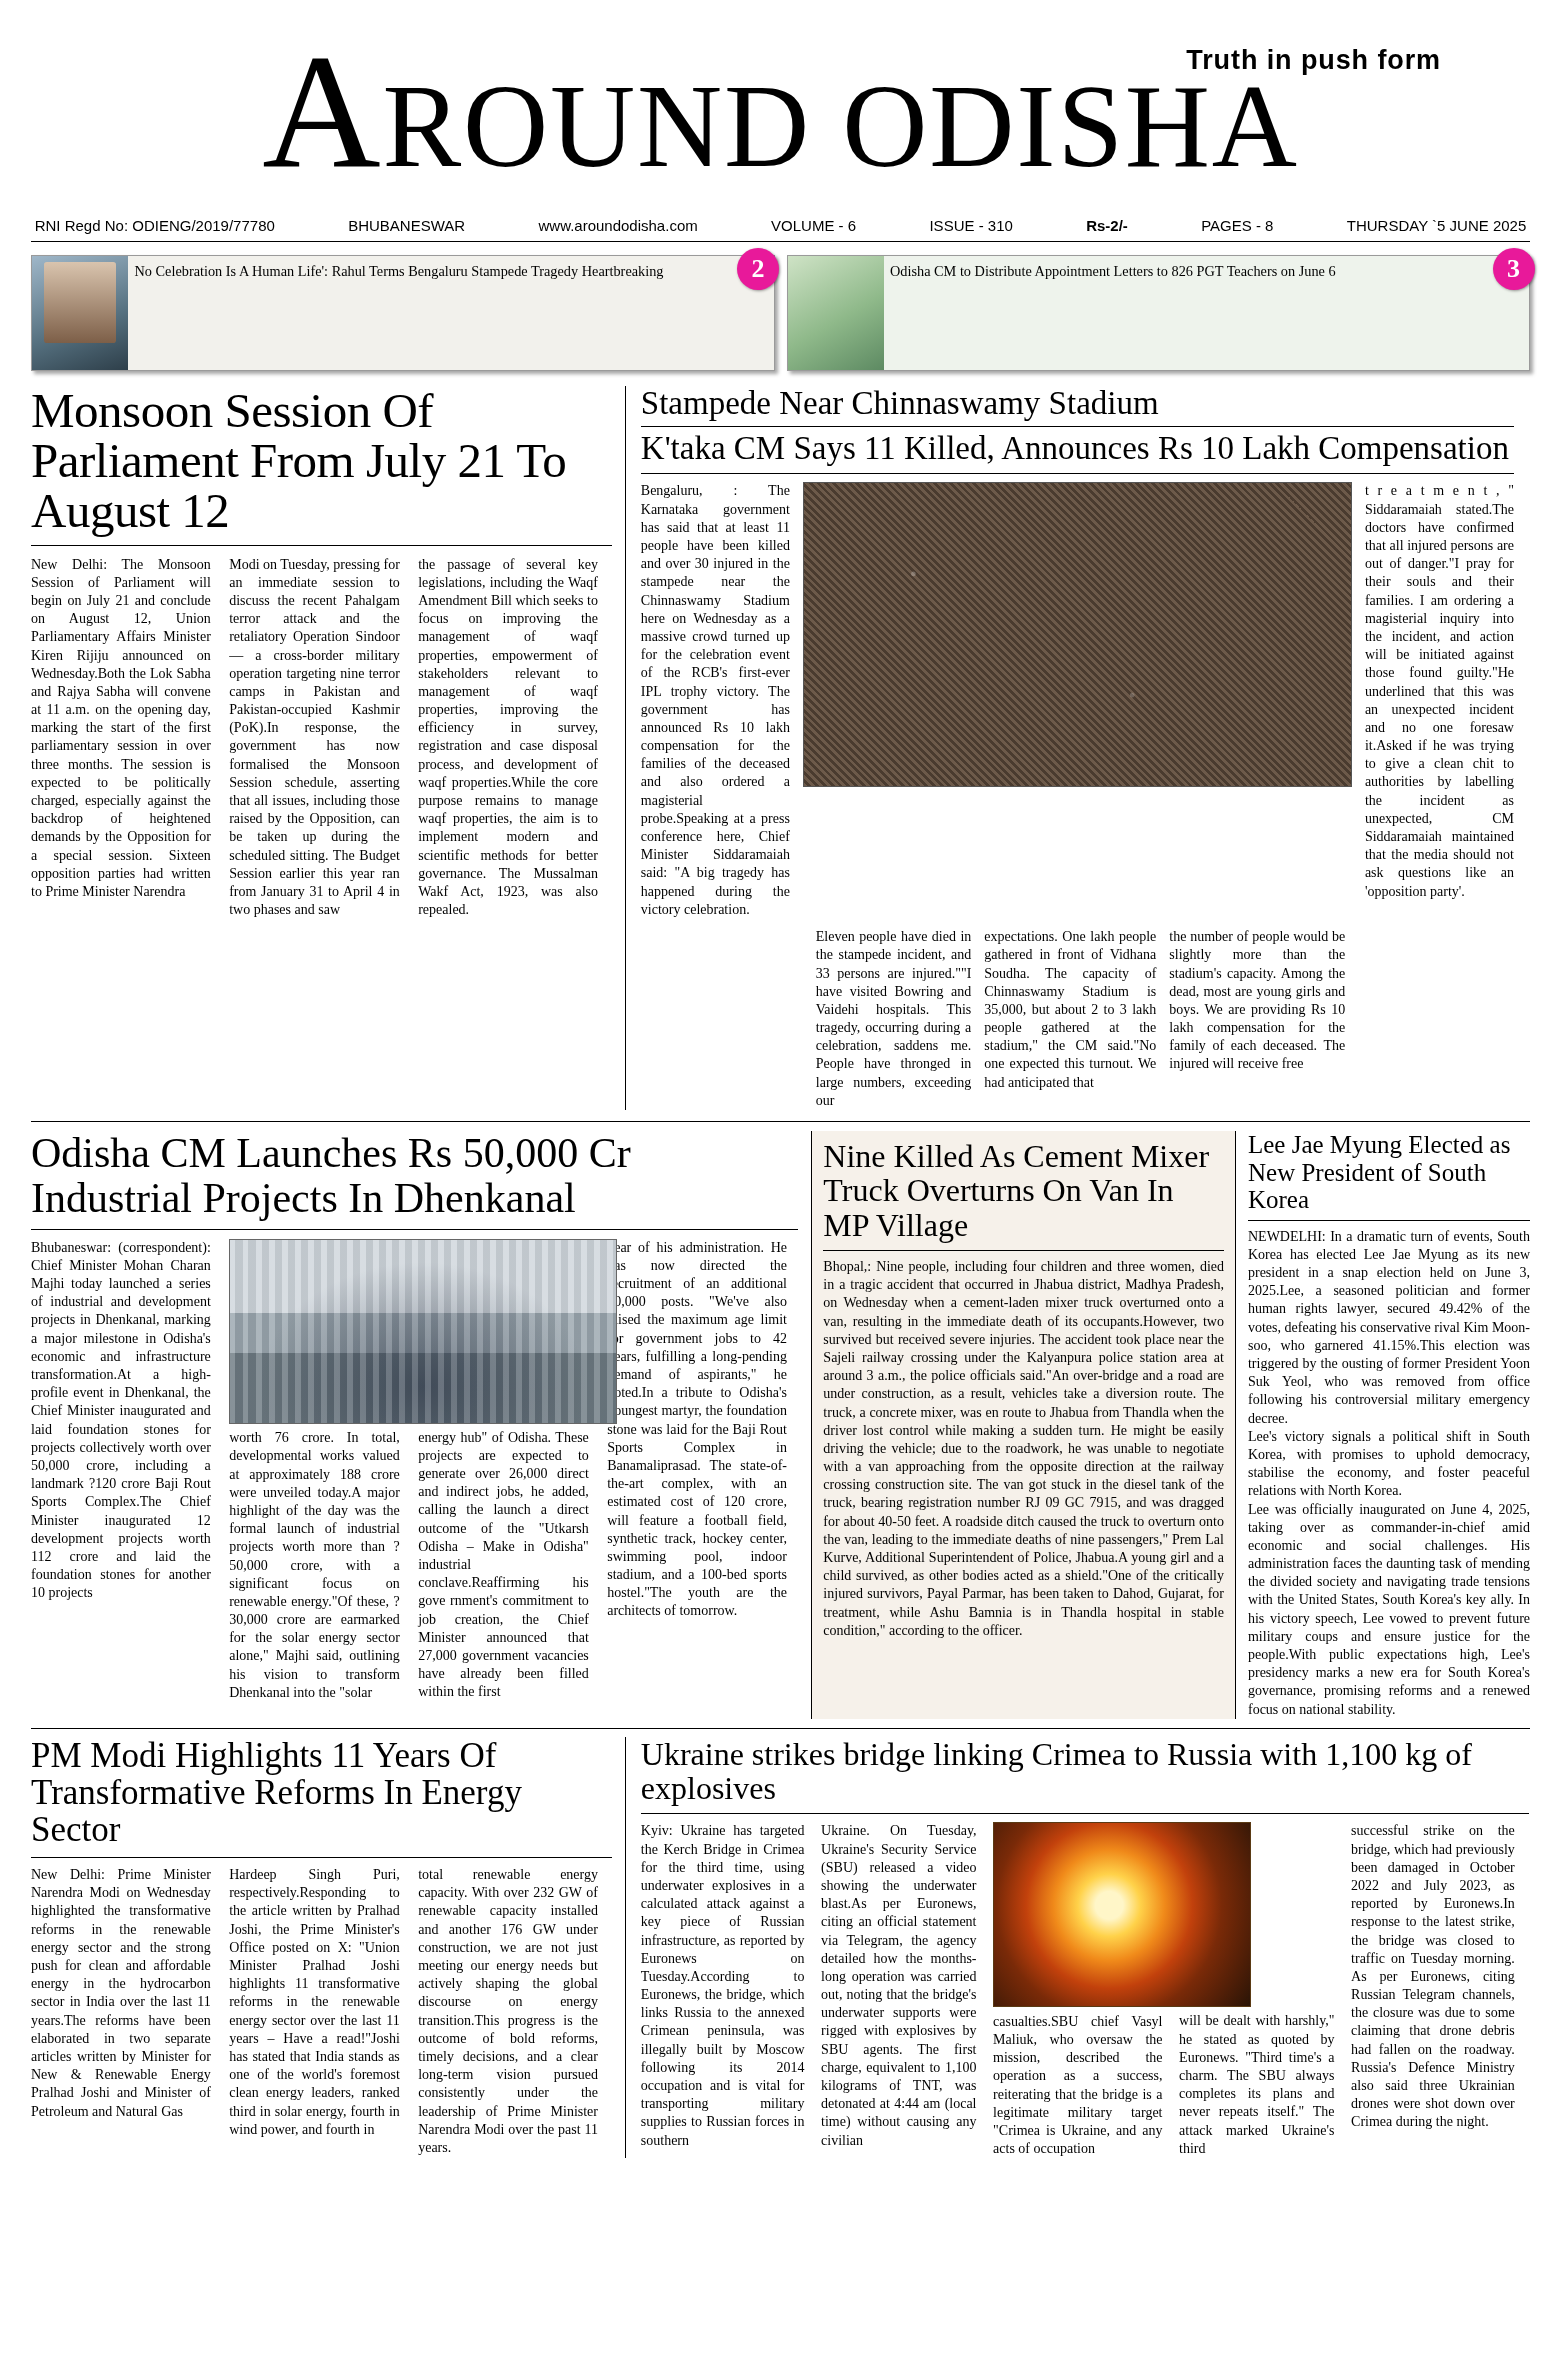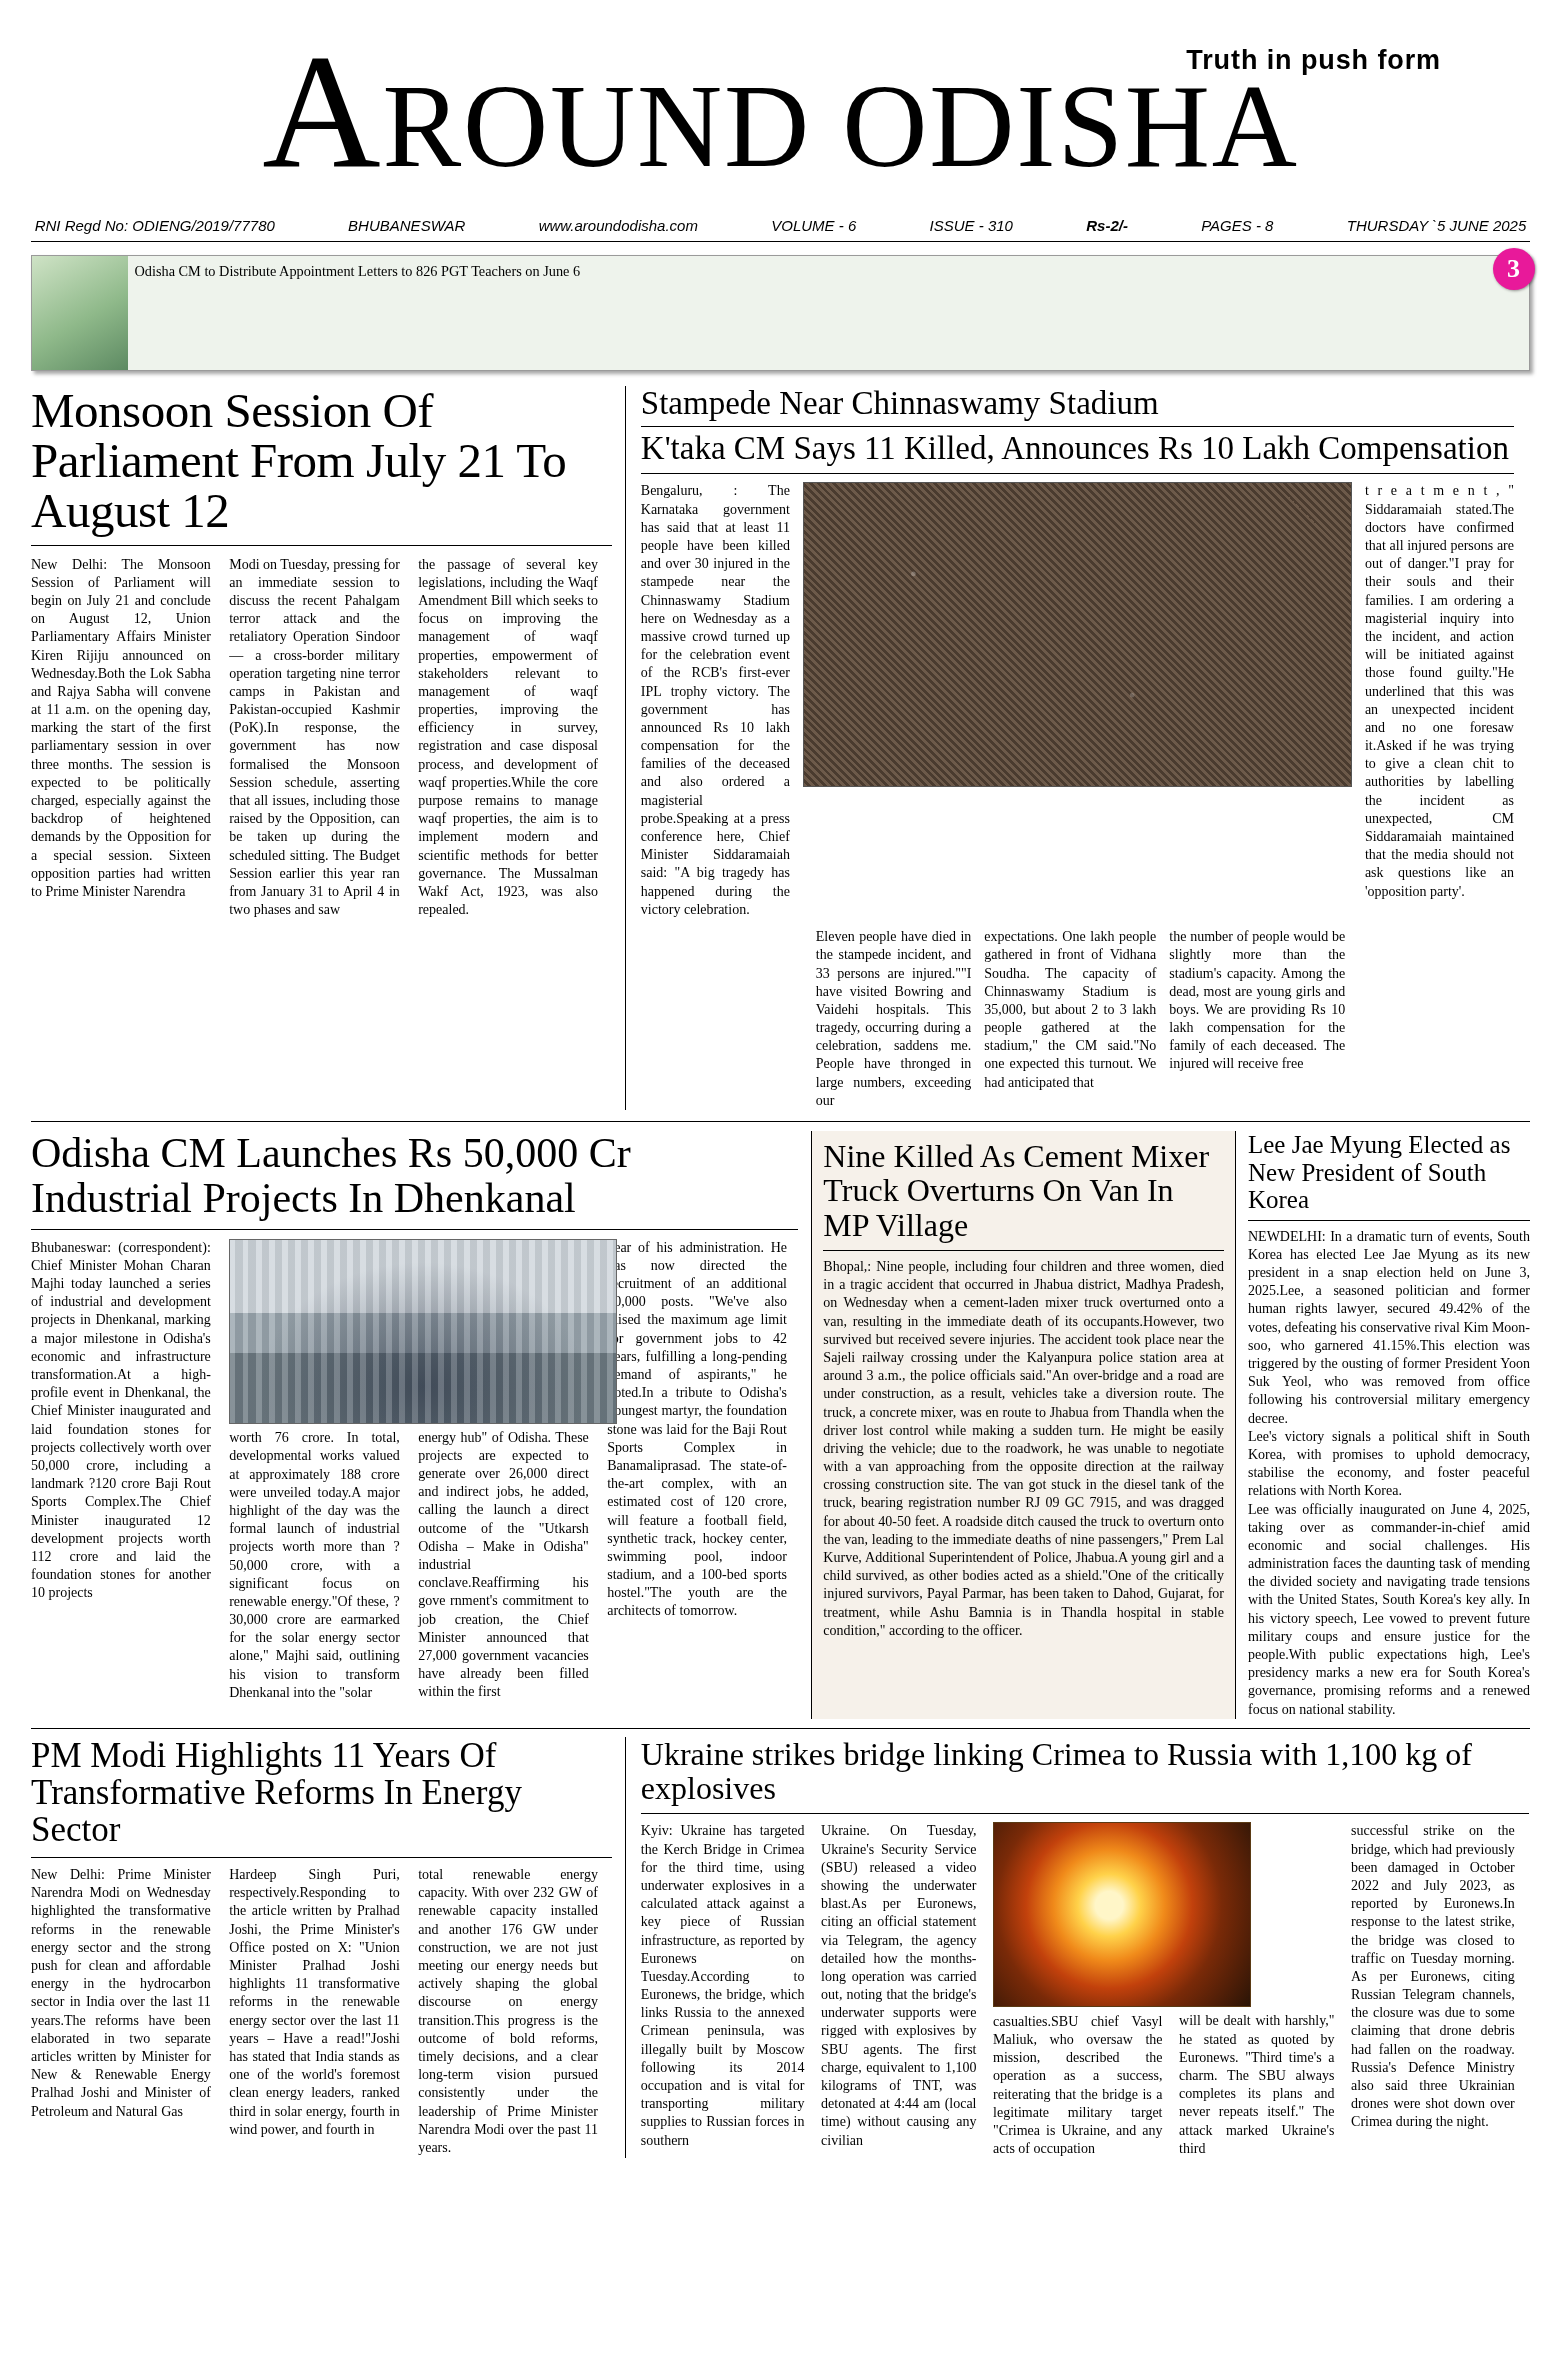--- a/index.html
+++ b/index.html
@@ -26,21 +26,20 @@
     font-size:118px; line-height:0.95; letter-spacing:1.8px; font-weight:normal;
     display:inline-block;
   }
   .paper-title .cap { font-size:164px; }
 
   .infobar {
     display:flex; align-items:center; justify-content:space-between;
     font-family:"Liberation Sans", sans-serif;
     font-size:15px; padding:6.5px 3.7px 7.4px 3.7px;
     border-bottom:0.9px solid #000;
-    font-style:italic;
   }
   .infobar span { white-space:nowrap; }
   .infobar .price { font-weight:bold; }
 
   
   .teasers { display:flex; gap:12px; margin-top:13px; }
   .teaser {
     position:relative; flex:1; height:116px;
     border:0.9px solid #9a9a9a;
     display:flex; overflow:visible;
@@ -154,20 +153,27 @@
     <span>BHUBANESWAR</span>
     <span>www.aroundodisha.com</span>
     <span>VOLUME - 6</span>
     <span>ISSUE - 310</span>
     <span class="price">Rs-2/-</span>
     <span>PAGES - 8</span>
     <span>THURSDAY `5  JUNE 2025</span>
   </div>
 
   <div class="teasers">
+    <div class="teaser t1">
+      <div class="thumb">
+          <div class="face f1"></div>
+        </div>
+      <div class="t-text">No Celebration Is A Human Life': Rahul Terms Bengaluru Stampede Tragedy Heartbreaking</div>
+      <div class="badge">2</div>
+    </div>
     <div class="teaser t2">
       <div class="thumb"></div>
       <div class="t-text">Odisha CM to Distribute Appointment Letters to 826 PGT Teachers on June 6</div>
       <div class="badge">3</div>
     </div>
   </div>
 
   <div class="main">
 
     <div class="left-block">

